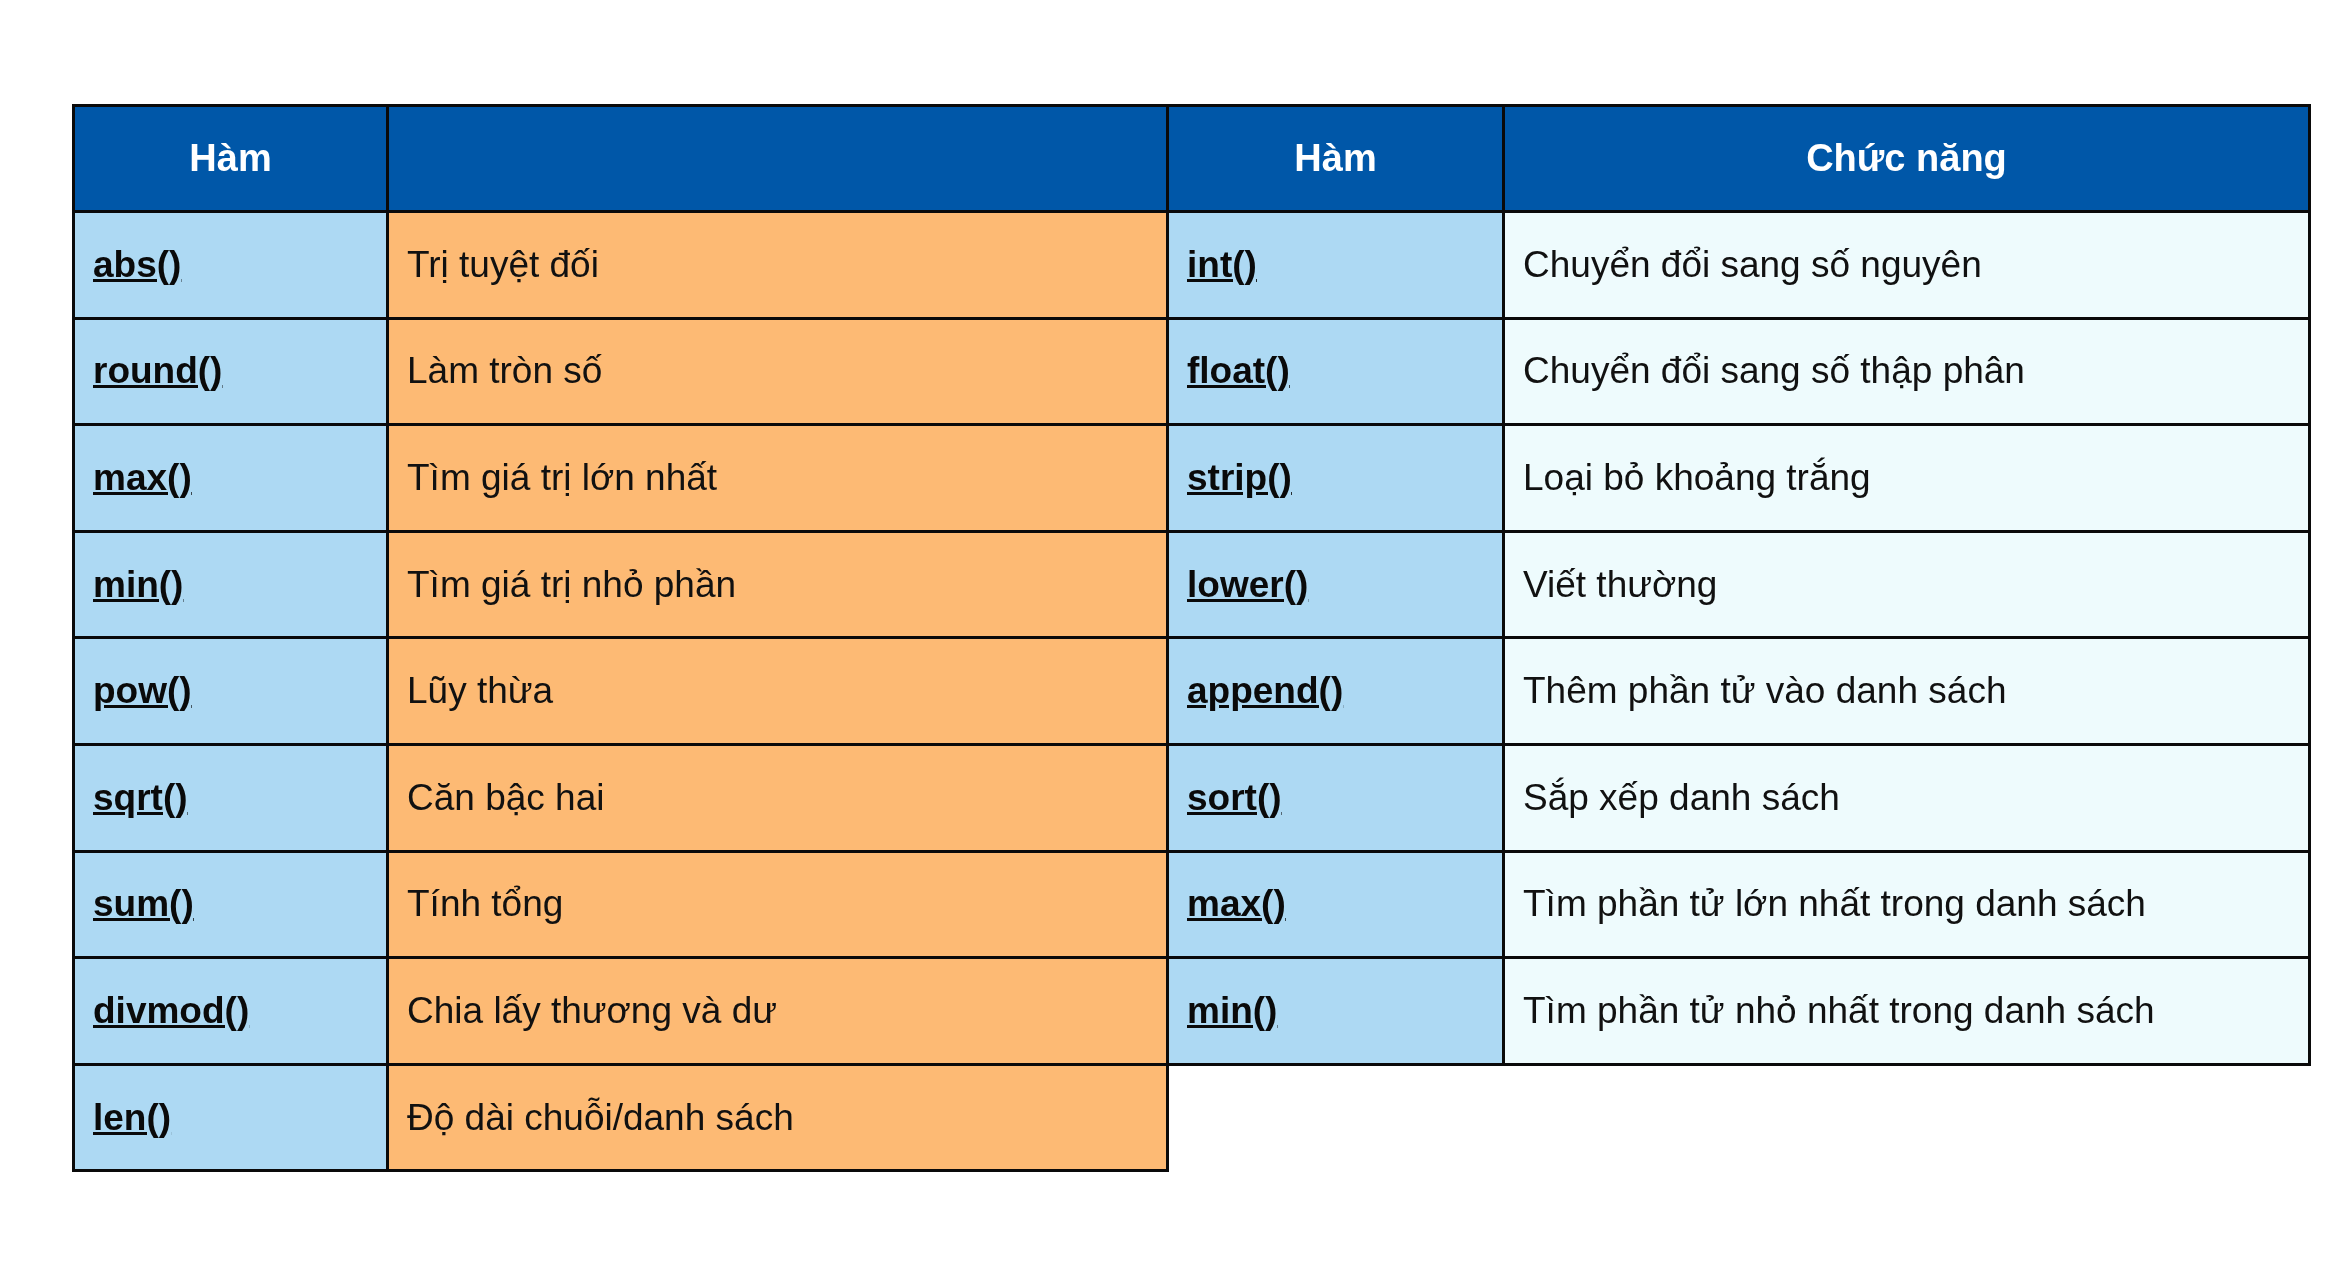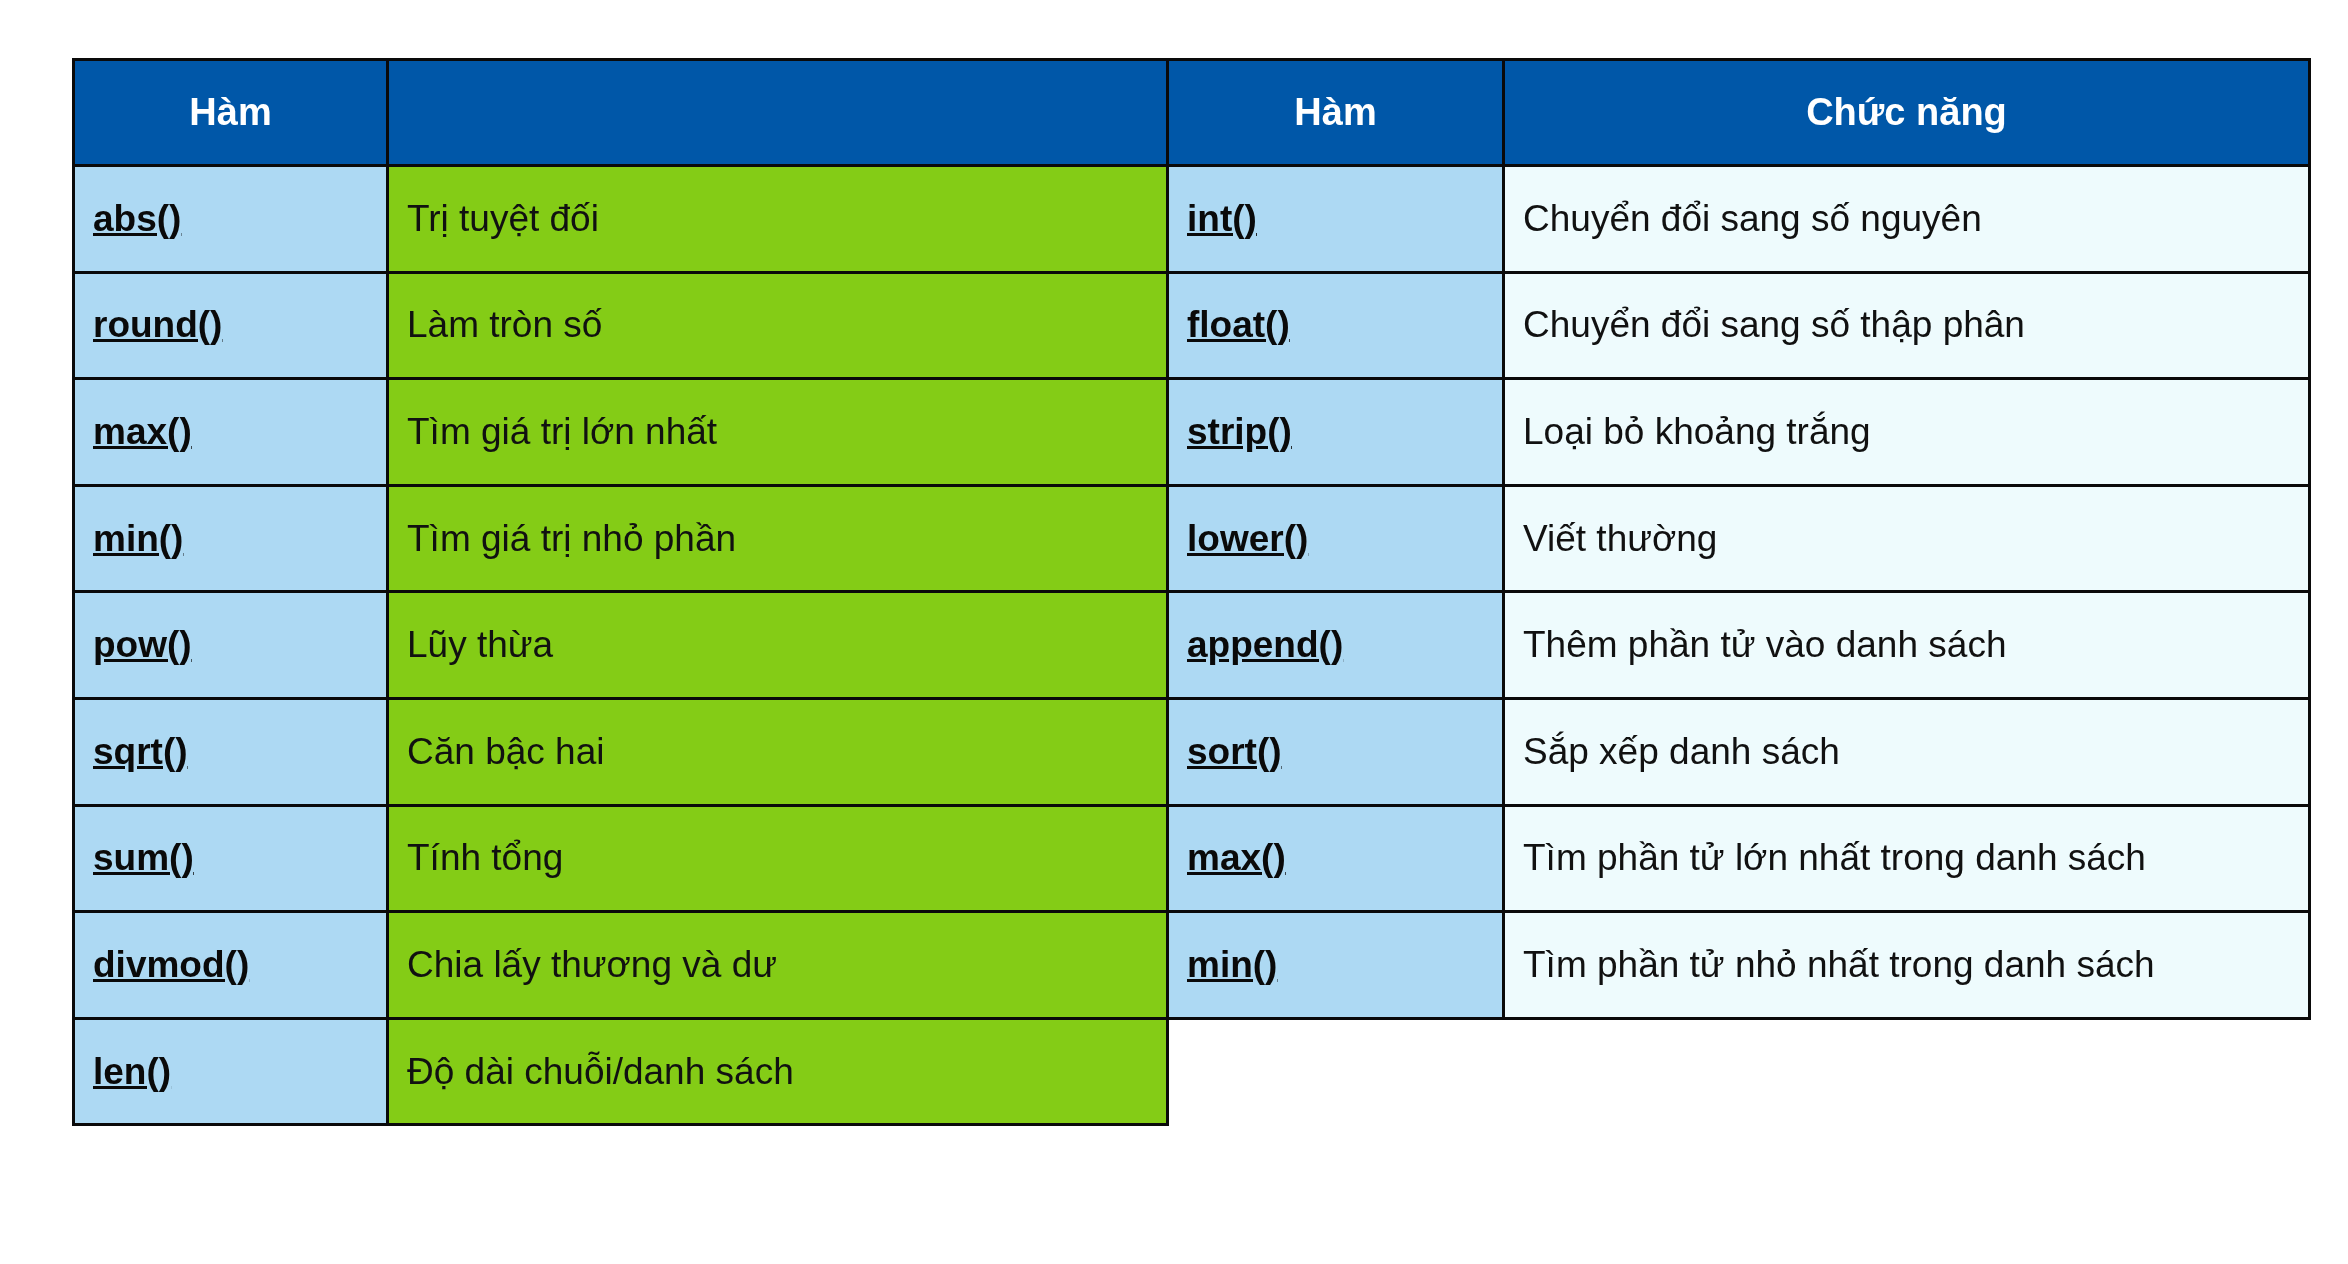--- a/index.html
+++ b/index.html
@@ -19,20 +19,21 @@
       left: 72px;
       top: 58px;
       width: 2236px;
       height: 1172px;
     }
     
     table.grid {
       border-collapse: collapse;
       position: absolute;
       table-layout: fixed;
+      margin-top: 46px;
     }
     table.grid td, table.grid th {
       border: 3px solid #0a0a0a;
       padding: 0;
       box-sizing: border-box;
       vertical-align: middle;
       overflow: hidden;
       white-space: nowrap;
     }
     .hdr {
@@ -46,21 +47,21 @@
     .fn {
       background: #add9f3;
       color: #0a0a0a;
       font-weight: 700;
       font-size: 37px;
       text-align: left;
       padding-left: 18px !important;
       text-decoration: underline;
     }
     .desc-left {
-      background: #84cc16;
+      background: #fdba74;
       color: #111111;
       font-size: 37px;
       padding-left: 18px !important;
       text-align: left;
     }
     .desc-right {
       background: #eefbfd;
       color: #111111;
       font-size: 37px;
       padding-left: 18px !important;

